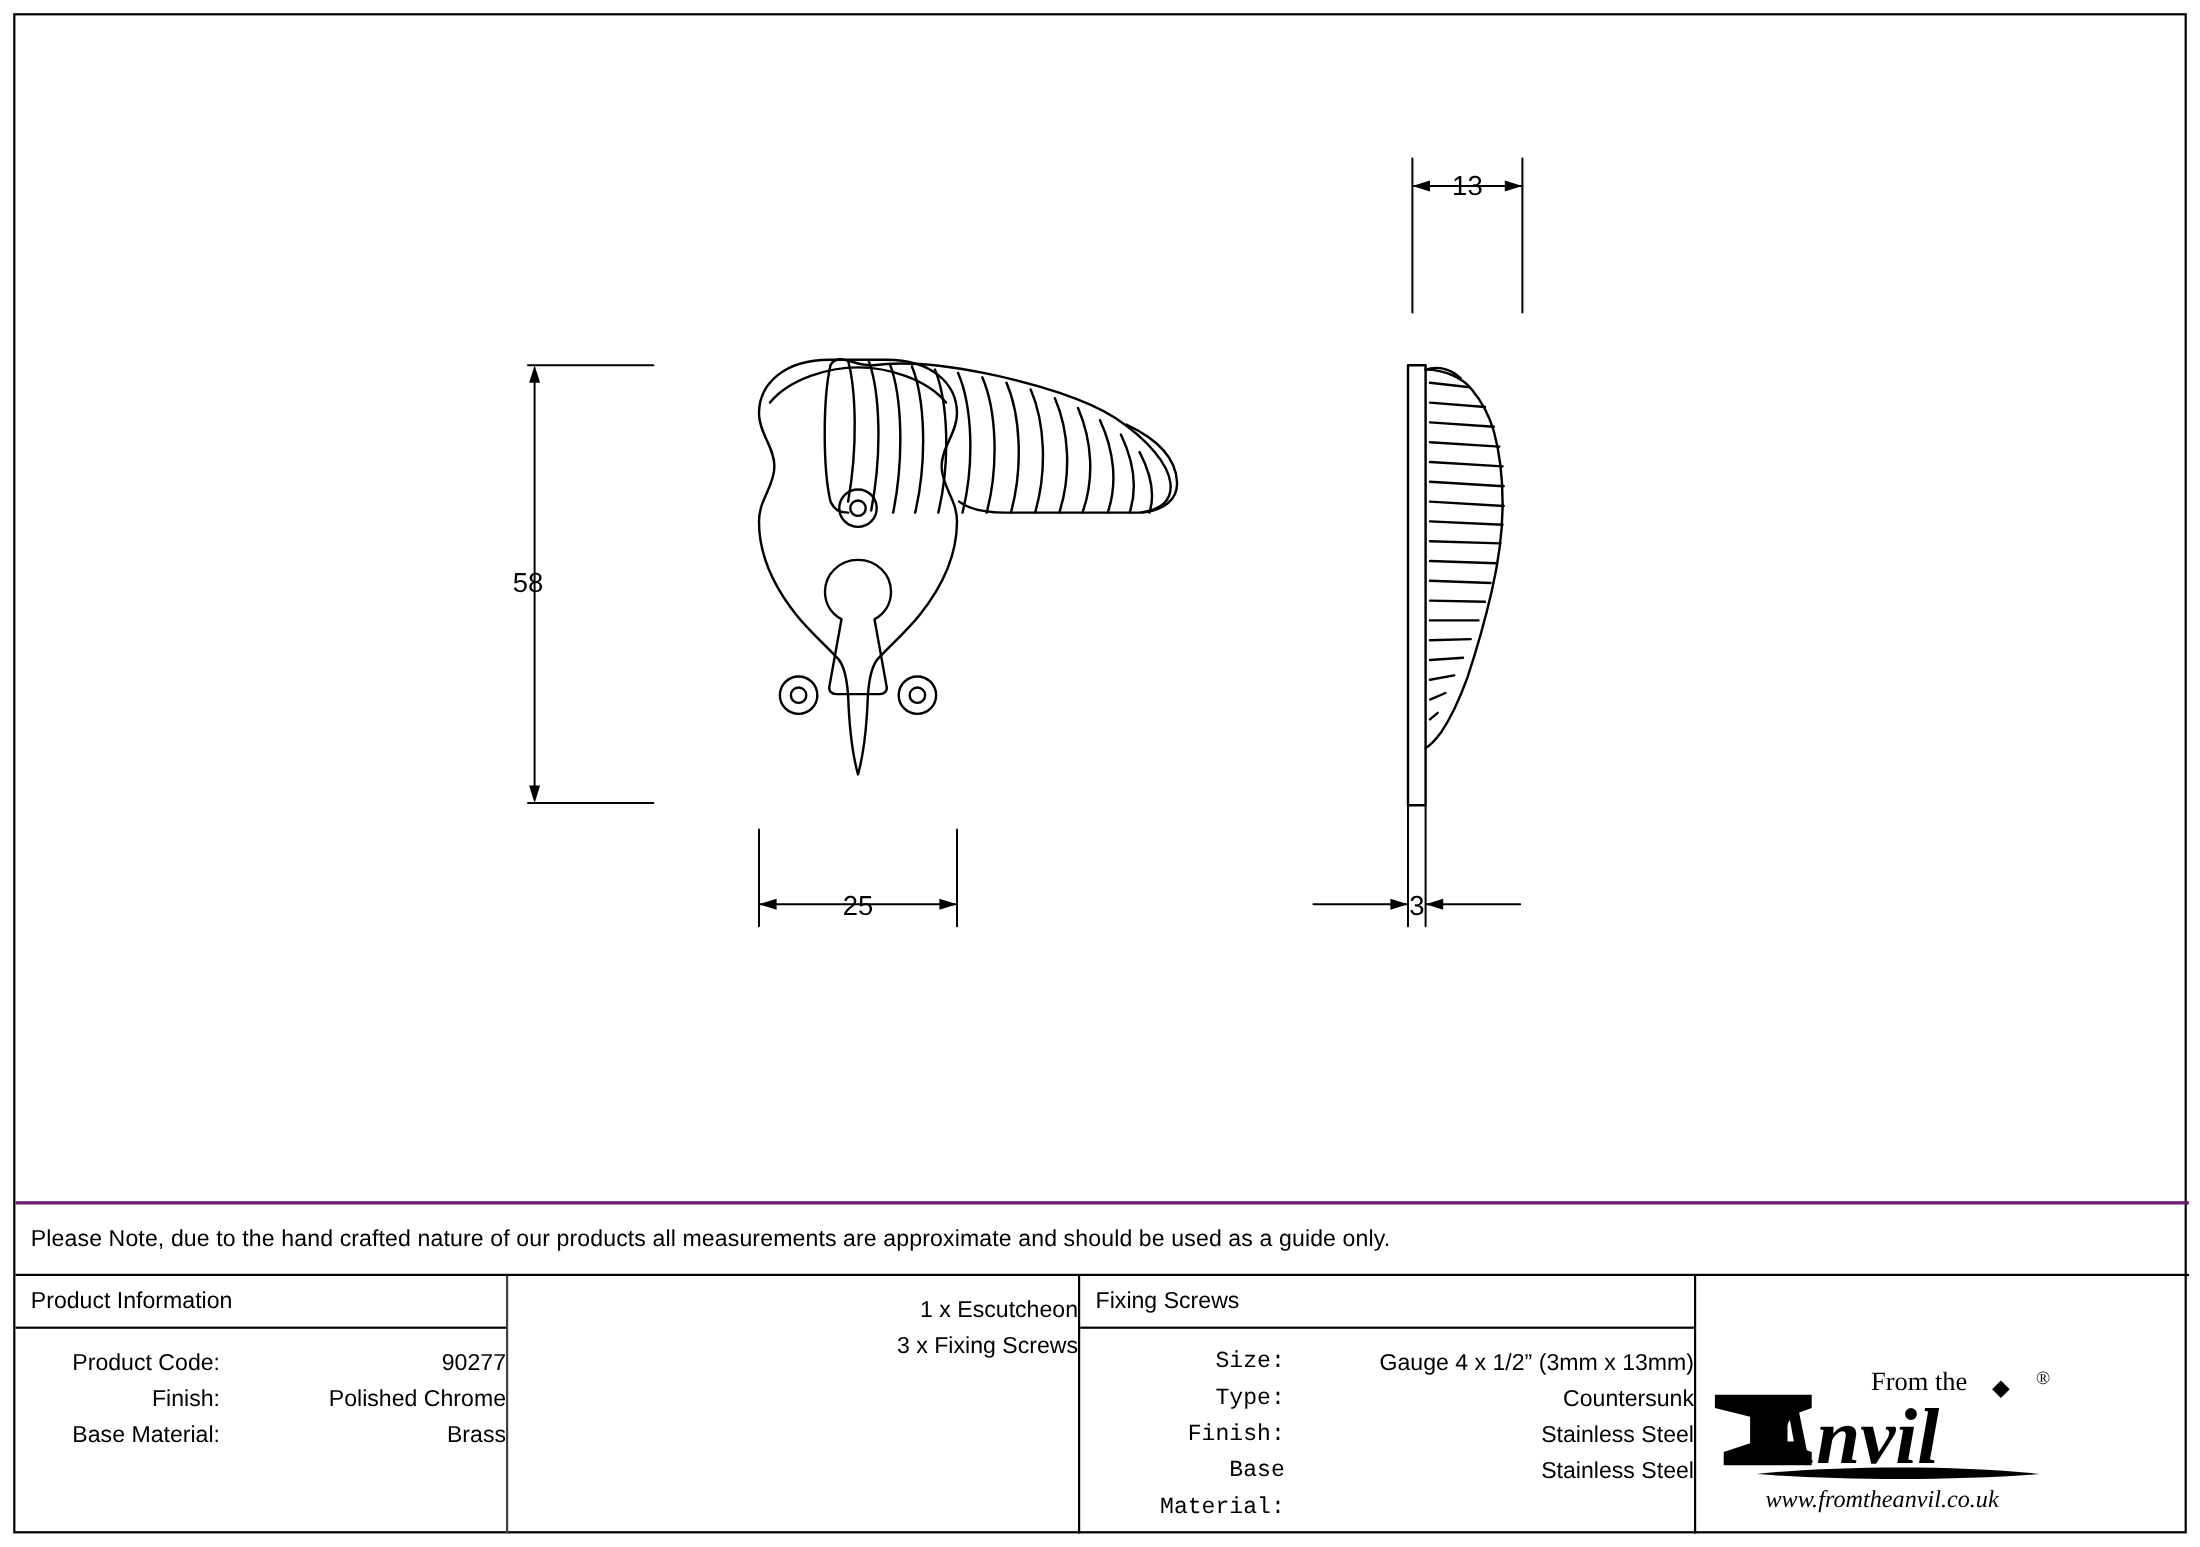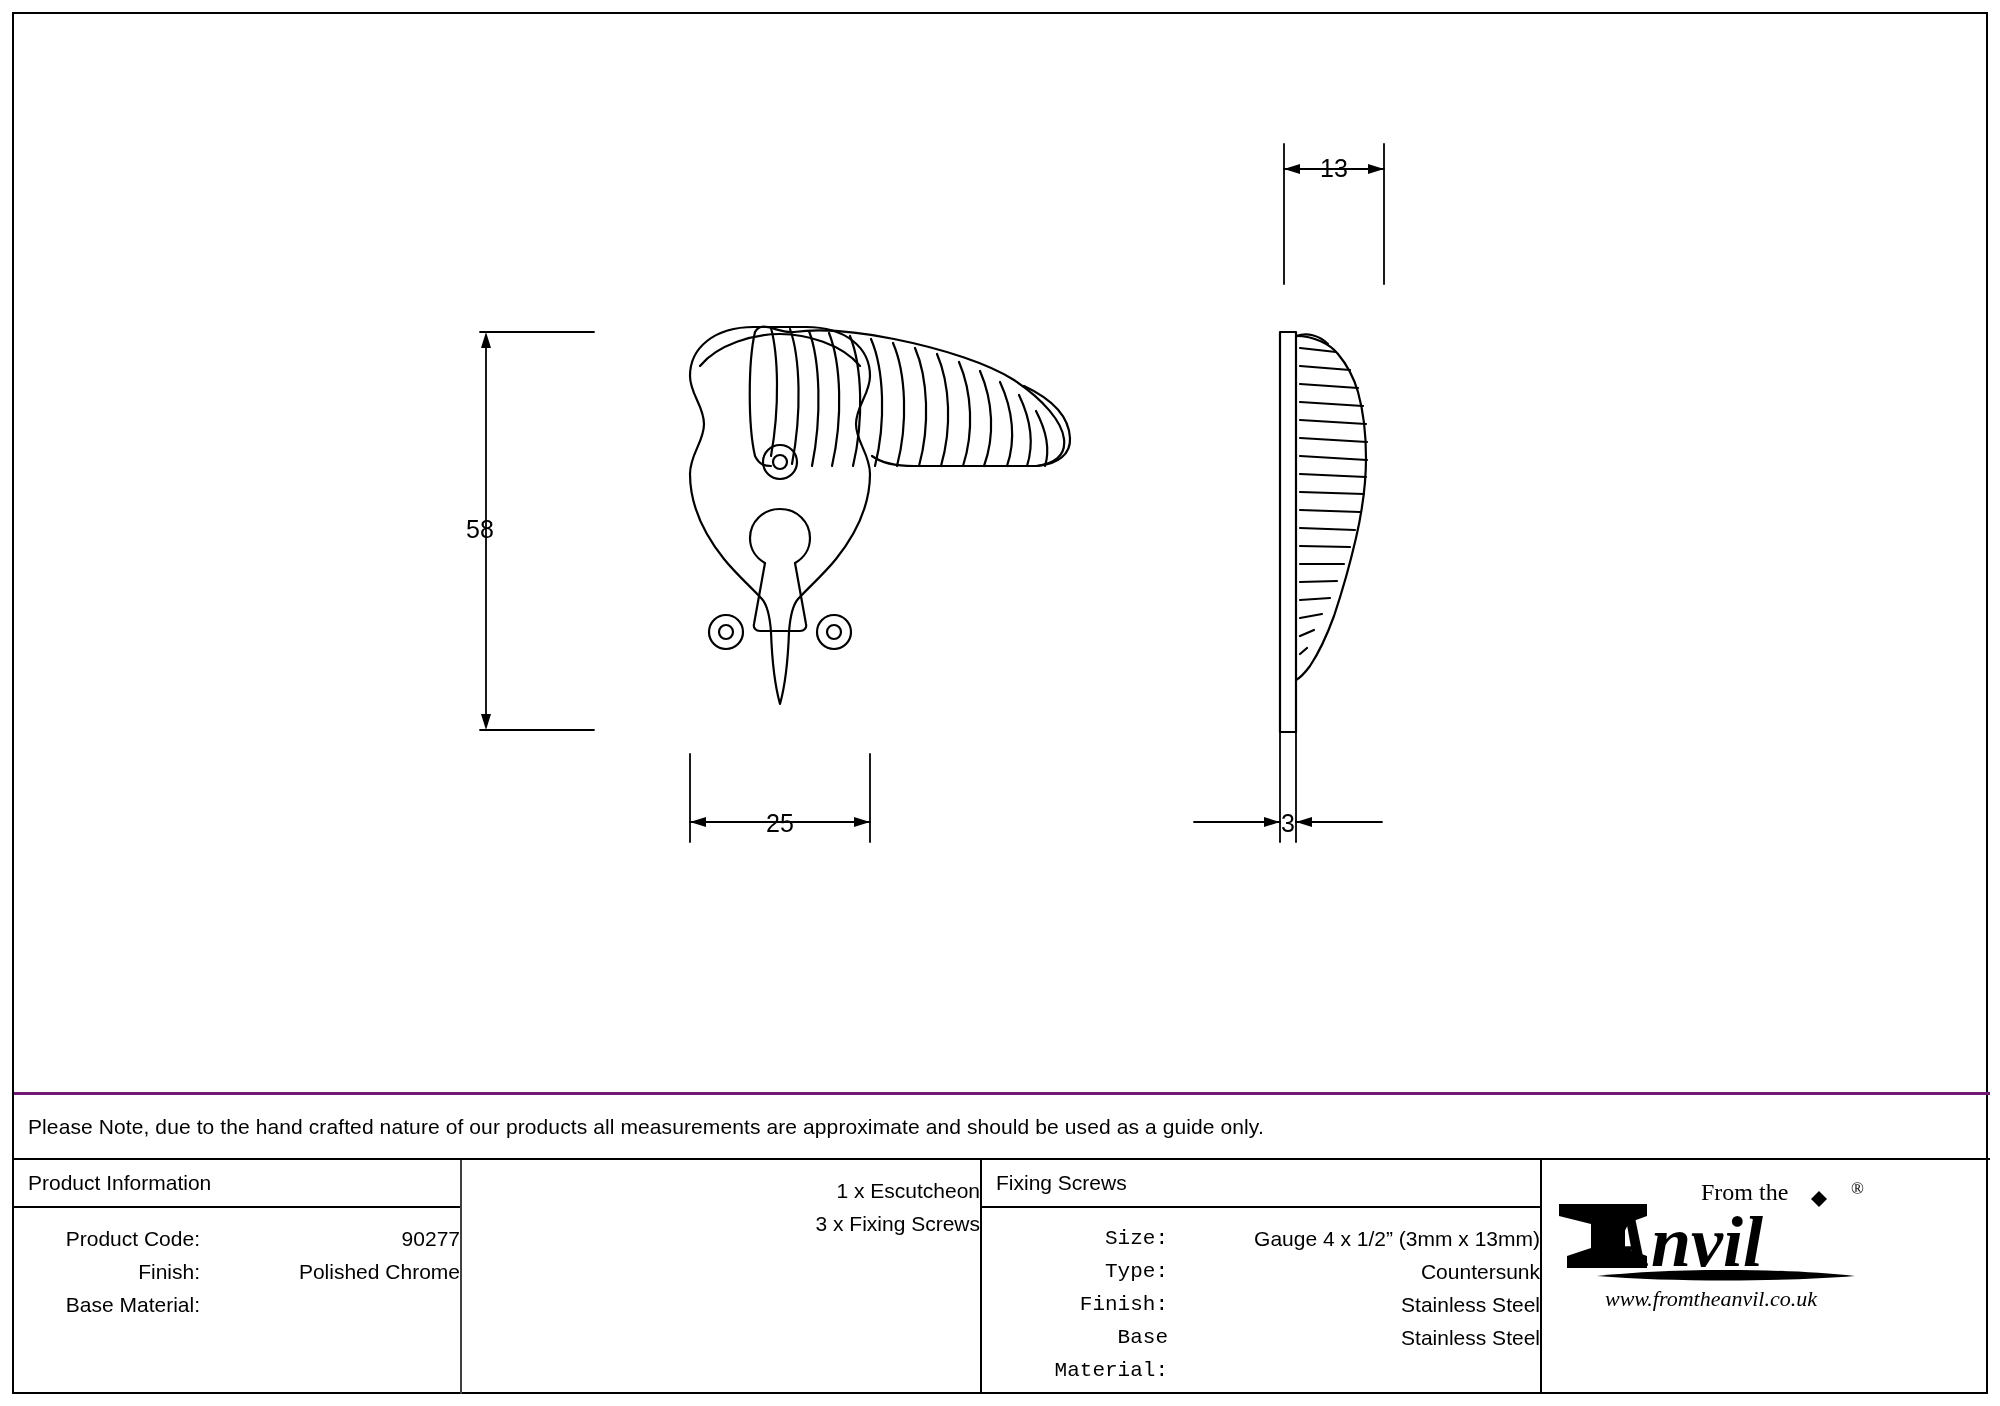--- a/index.html
+++ b/index.html
@@ -96,21 +96,21 @@
   .kv .k { width: 172px; flex: none; }
   .kv .v { flex: 1 1 auto; }
   .fs .k { width: 172px; font-family: Liberation Mono, monospace; }
   .plain-line { line-height: 33px; }
 
   .logo-wrap {
     position: absolute;
     left: 0; top: 0;
     width: 336px; height: 234px;
     display: flex;
-    align-items: flex-start;
+    align-items: flex-end;
     justify-content: center;
   }
   .logo-svg { display:block; }
 </style>
 </head>
 <body>
 
 <div class="sheet">
   <div class="frame">
 
@@ -285,20 +285,21 @@
           <div class="kv">
             <span class="k">Product Code:</span>
             <span class="v">90277</span>
           </div>
           <div class="kv">
             <span class="k">Finish:</span>
             <span class="v">Polished Chrome</span>
           </div>
           <div class="kv">
             <span class="k">Base Material:</span>
+            <span class="v">Brass</span>
           </div>
         </div>
       </div>
 
       <div class="col col-pc">
         <div class="col-body">
           <div class="plain-line">1 x Escutcheon</div>
           <div class="plain-line">3 x Fixing Screws</div>
         </div>
       </div>

